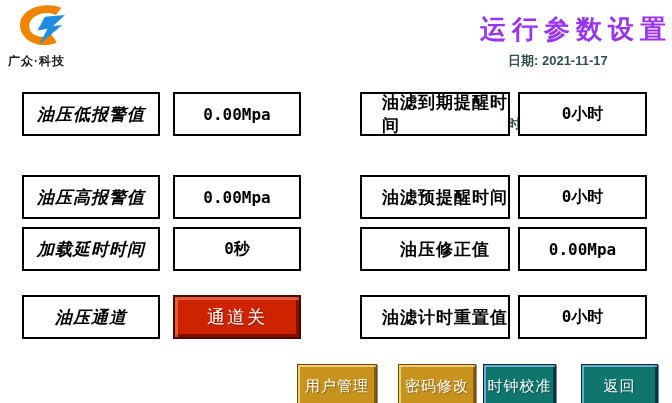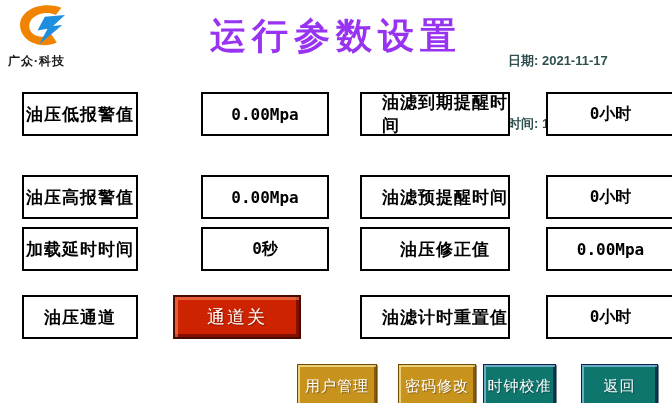--- a/index.html
+++ b/index.html
@@ -28,22 +28,22 @@
     font-size: 12px;
     font-weight: bold;
     color: #1a1a1a;
     letter-spacing: 1px;
     margin-top: 5px;
   }
   .page-title {
     position: absolute;
     left: 0; right: 0;
     top: 12px;
-    text-align: center;
-    font-size: 36px;
+    text-align: right;
+    font-size: 26px;
     font-weight: bold;
     color: #9933f2;
     letter-spacing: 6px;
   }
   .datetime {
     position: absolute;
     left: 508px; top: 8px;
     font-size: 13px;
     font-weight: bold;
     color: #2f4f4f;
@@ -57,22 +57,22 @@
     height: 44px;
     border: 2px solid #000000;
     background: #ffffff;
     display: flex;
     align-items: center;
     justify-content: center;
     font-weight: bold;
     color: #000000;
   }
   .plabel { font-size: 17px; letter-spacing: 1px; }
-  .pvalue { font-size: 16px; font-family: "DejaVu Sans Mono", monospace; cursor: pointer; margin-left: 28px; }
-  .lab-l { left: 22px;  width: 116px; }
+  .pvalue { font-size: 16px; font-family: "DejaVu Sans Mono", monospace; cursor: pointer; }
+  .lab-l { left: 22px;  width: 138px; font-style: italic; }
   .val-l { left: 173px; width: 128px; }
   .lab-r { left: 360px; width: 150px; padding-left: 20px; }
   .val-r { left: 518px; width: 129px; }
   .r1 { top: 92px; }
   .r2 { top: 175px; }
   .r3 { top: 227px; }
   .r4 { top: 295px; }
 
   
   .btn {

